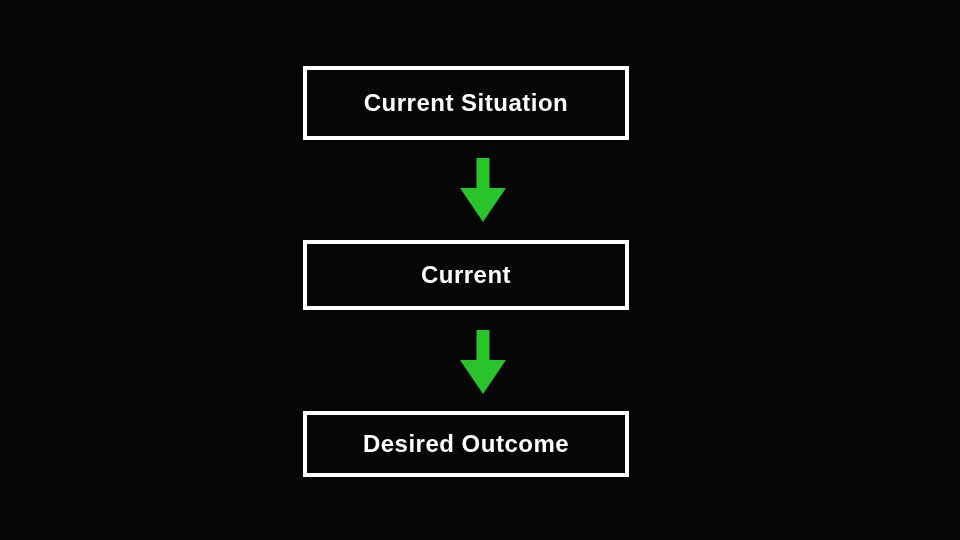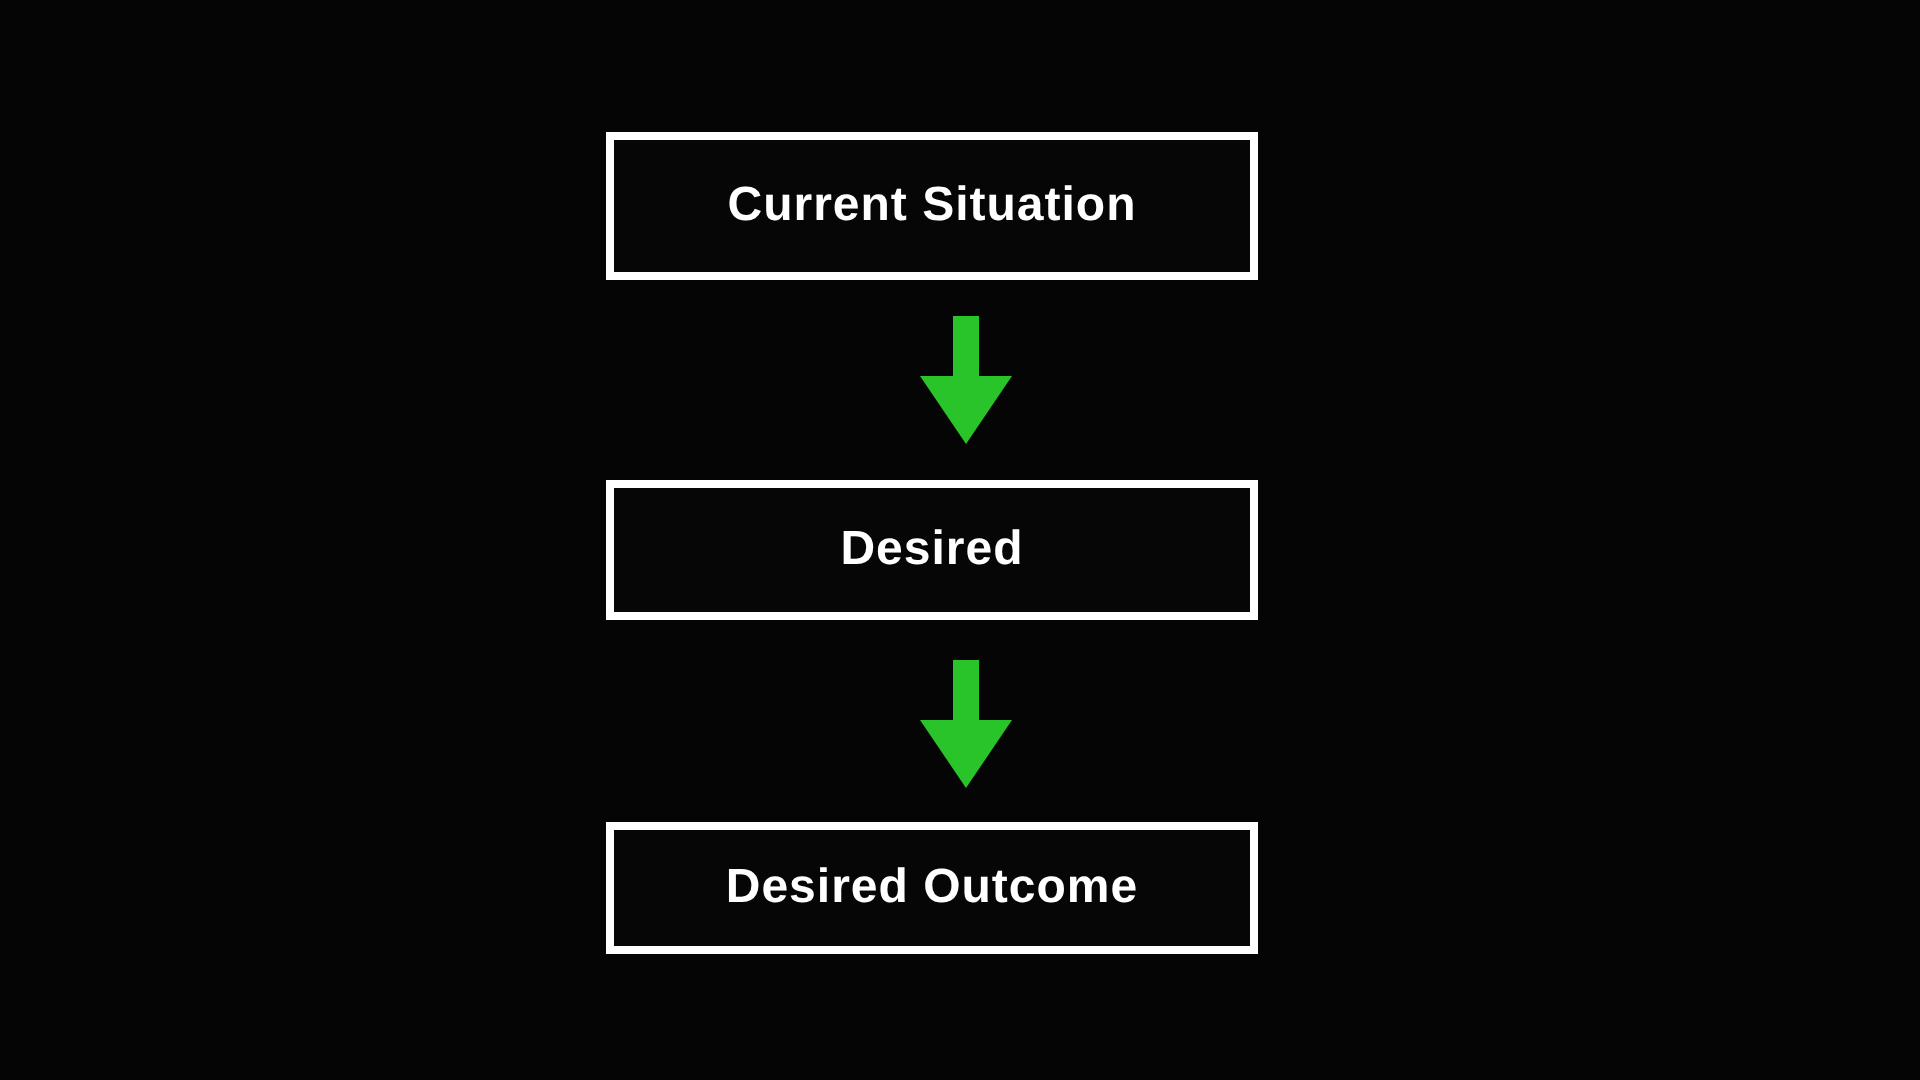--- a/index.html
+++ b/index.html
@@ -53,21 +53,21 @@
   <div class="node" id="node-1">
     <span class="node-label">Current Situation</span>
   </div>
 
   <svg class="arrow" id="arrow-1" viewBox="0 0 46 64" aria-hidden="true">
     <rect x="16.5" y="0" width="13" height="34" fill="#29c429"></rect>
     <polygon points="0,30 46,30 23,64" fill="#29c429"></polygon>
   </svg>
 
   <div class="node" id="node-2">
-    <span class="node-label">Desired</span>
+    <span class="node-label">Current</span>
   </div>
 
   <svg class="arrow" id="arrow-2" viewBox="0 0 46 64" aria-hidden="true">
     <rect x="16.5" y="0" width="13" height="34" fill="#29c429"></rect>
     <polygon points="0,30 46,30 23,64" fill="#29c429"></polygon>
   </svg>
 
   <div class="node" id="node-3">
     <span class="node-label">Desired Outcome</span>
   </div>

